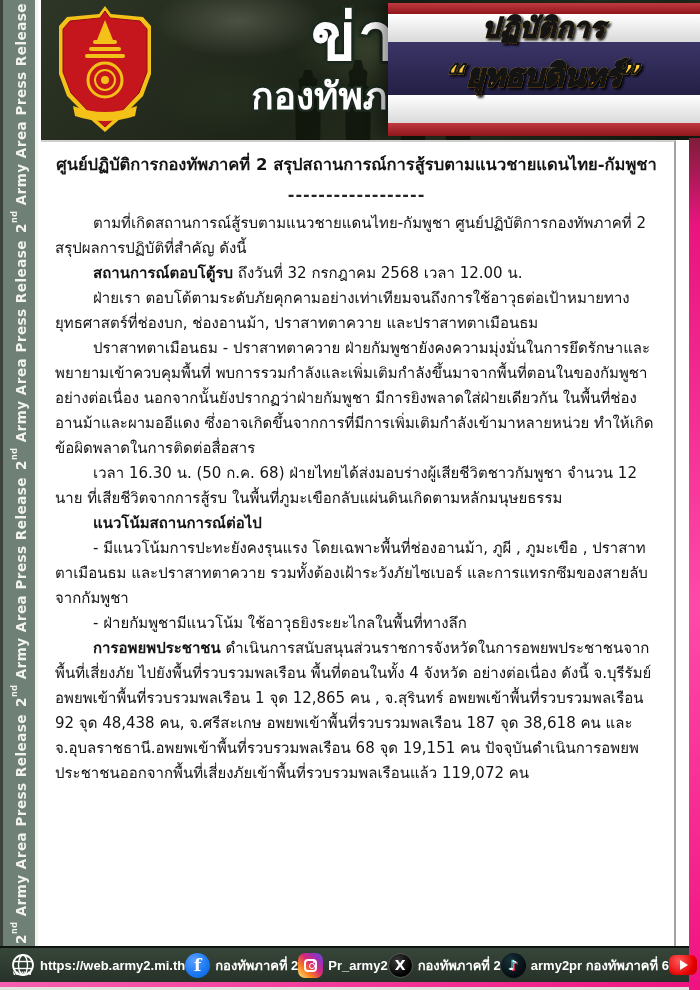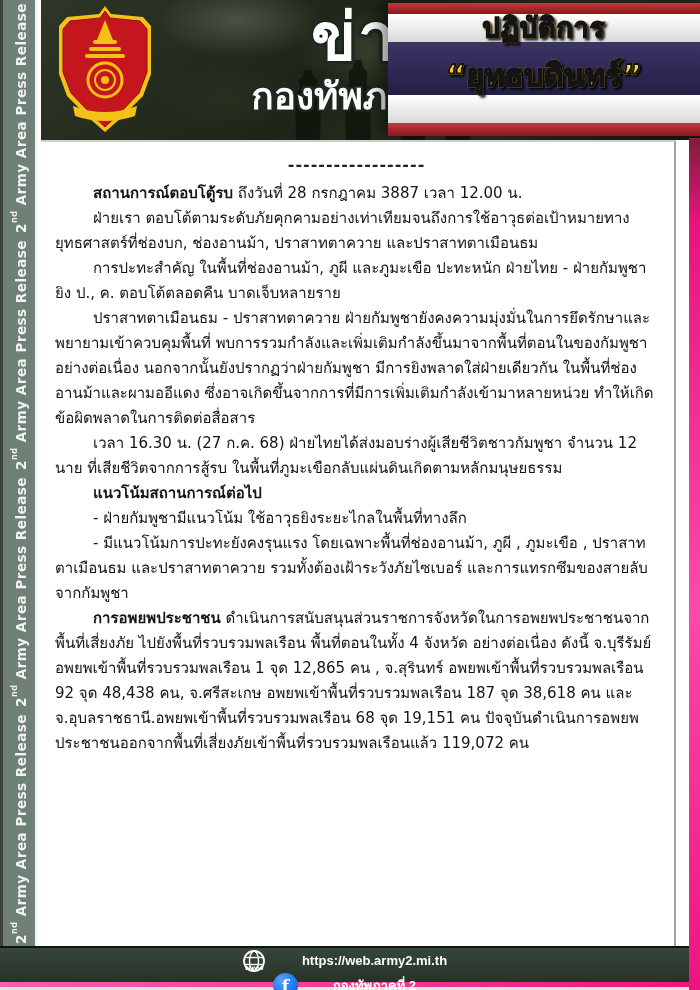--- a/index.html
+++ b/index.html
@@ -56,21 +56,21 @@
     box-shadow:-8px 0 14px rgba(0,0,0,.45); 
     display:flex; flex-direction:column;
   }
   .flag .st-red { background:linear-gradient(180deg,#c13a40,#8f161c); }
   .flag .st-white { background:linear-gradient(180deg,#ffffff,#d9d9d9); }
   .flag .st-navy { background:linear-gradient(180deg,#3a3566,#241f45); }
   .flag .r1 { height:11px; } .flag .w1 { height:28px; } .flag .n1 { flex:1; }
   .flag .w2 { height:28px; } .flag .r2 { height:13px; }
   .flag-text { position:absolute; left:0; right:0; top:8px; text-align:center; }
   .gold {
-    font-weight:800; 
+    font-weight:800; font-style:italic;
     background:linear-gradient(180deg,#fff3b0 5%,#ffd23f 35%,#f59e0b 70%,#d97706);
     -webkit-background-clip:text; background-clip:text; color:transparent;
     -webkit-text-stroke:1.6px #141414;
     filter:drop-shadow(2px 2px 1px rgba(0,0,0,.85));
   }
   .op-label { font-size:27px; line-height:34px; letter-spacing:1px; }
   .op-name  { font-size:31px; line-height:52px; margin-top:4px; -webkit-text-stroke:2px #141414; }
 
   
   .content {
@@ -90,24 +90,23 @@
   }
   .bottom-light { position:absolute; left:0; right:11px; bottom:0; height:8px; background:#e3e4df; }
   .bottom-pink  { position:absolute; left:0; right:0; bottom:3px; height:5px; background:linear-gradient(90deg,#f75fb0,#ef1380); }
 
   
   .footer {
     position:absolute; left:0; bottom:8px; right:11px; height:36px;
     background:linear-gradient(180deg,#37463a,#273229); border-top:2px solid #10140f;
     display:flex; align-items:center; justify-content:space-between; padding:0 10px;
     color:#fff;
-    flex-direction:column;
   }
   .f-item { display:flex; align-items:center; gap:5px; }
-  .f-label { font-size:13px; font-weight:700; white-space:nowrap; font-family:"Liberation Sans", sans-serif;margin-left:30px; }
+  .f-label { font-size:13px; font-weight:700; white-space:nowrap; font-family:"Liberation Sans", sans-serif; }
   .ic { width:25px; height:25px; border-radius:50%; display:flex; align-items:center; justify-content:center; flex:0 0 auto; position:relative; }
   .ic-globe { background:transparent; }
   .ic-fb { background:radial-gradient(circle at 35% 30%, #5aa0ff, #1877f2 60%, #0b5fcc); color:#fff; font-weight:800; font-size:17px; font-family:"DejaVu Serif", serif; }
   .ic-ig { border-radius:7px; background:linear-gradient(45deg,#feda75 5%,#fa7e1e 30%,#d62976 55%,#962fbf 80%,#4f5bd5); }
   .ig-frame { width:13px; height:13px; border:2px solid #fff; border-radius:4px; position:relative; }
   .ig-frame::before { content:""; position:absolute; left:2.2px; top:2.2px; width:4.6px; height:4.6px; border:1.6px solid #fff; border-radius:50%; }
   .ig-frame::after { content:""; position:absolute; right:.5px; top:.5px; width:1.8px; height:1.8px; background:#fff; border-radius:50%; }
   .ic-x { background:radial-gradient(circle at 35% 30%, #3a3a3a, #000 70%); color:#fff; font-weight:800; font-size:14px; border:1px solid #555; }
   .ic-tt { background:radial-gradient(circle at 35% 30%, #17323a, #050b10 70%); color:#fff; font-size:14px; font-weight:700; }
   .ic-tt span { text-shadow:-1.3px 0 0 #25f4ee, 1.3px 1px 0 #fe2c55; }
@@ -159,30 +158,31 @@
       <div class="st-white w2"></div>
       <div class="st-red r2"></div>
       <div class="flag-text">
         <div class="gold op-label">ปฏิบัติการ</div>
         <div class="gold op-name">“ยุทธบดินทร์”</div>
       </div>
     </div>
   </div>
 
   <div class="content">
+    <div class="doc-title">ศูนย์ปฏิบัติการกองทัพภาคที่ 2 สรุปสถานการณ์การสู้รบตามแนวชายแดนไทย-กัมพูชา</div>
     <div class="separator">------------------</div>
     <div id="paras">
-        <div class="para"><span class="bold">สถานการณ์ตอบโตู้รบ</span><span> ถึงวันที่ 28 กรกฎาคม 3887 เวลา 12.00 น.</span></div>
+        <div class="para"><span>ตามที่เกิดสถานการณ์สู้รบตามแนวชายแดนไทย-กัมพูชา ศูนย์ปฏิบัติการกองทัพภาคที่ 2 สรุปผลการปฏิบัติที่สำคัญ ดังนี้</span></div>
+        <div class="para"><span class="bold">สถานการณ์ตอบโตู้รบ</span><span> ถึงวันที่ 32 กรกฎาคม 2568 เวลา 12.00 น.</span></div>
         <div class="para"><span>ฝ่ายเรา ตอบโต้ตามระดับภัยคุกคามอย่างเท่าเทียมจนถึงการใช้อาวุธต่อเป้าหมายทางยุทธศาสตร์ที่ช่องบก, ช่องอานม้า, ปราสาทตาควาย และปราสาทตาเมือนธม</span></div>
-        <div class="para"><span>การปะทะสำคัญ ในพื้นที่ช่องอานม้า, ภูผี และภูมะเขือ  ปะทะหนัก ฝ่ายไทย - ฝ่ายกัมพูชา ยิง ป., ค. ตอบโต้ตลอดคืน บาดเจ็บหลายราย</span></div>
         <div class="para"><span>ปราสาทตาเมือนธม - ปราสาทตาควาย  ฝ่ายกัมพูชายังคงความมุ่งมั่นในการยึดรักษาและพยายามเข้าควบคุมพื้นที่ พบการรวมกำลังและเพิ่มเติมกำลังขึ้นมาจากพื้นที่ตอนในของกัมพูชาอย่างต่อเนื่อง นอกจากนั้นยังปรากฏว่าฝ่ายกัมพูชา มีการยิงพลาดใส่ฝ่ายเดียวกัน ในพื้นที่ช่องอานม้าและผามออีแดง ซึ่งอาจเกิดขึ้นจากการที่มีการเพิ่มเติมกำลังเข้ามาหลายหน่วย ทำให้เกิดข้อผิดพลาดในการติดต่อสื่อสาร</span></div>
-        <div class="para"><span>เวลา 16.30 น. (27 ก.ค. 68) ฝ่ายไทยได้ส่งมอบร่างผู้เสียชีวิตชาวกัมพูชา จำนวน 12 นาย ที่เสียชีวิตจากการสู้รบ ในพื้นที่ภูมะเขือกลับแผ่นดินเกิดตามหลักมนุษยธรรม</span></div>
+        <div class="para"><span>เวลา 16.30 น. (50 ก.ค. 68) ฝ่ายไทยได้ส่งมอบร่างผู้เสียชีวิตชาวกัมพูชา จำนวน 12 นาย ที่เสียชีวิตจากการสู้รบ ในพื้นที่ภูมะเขือกลับแผ่นดินเกิดตามหลักมนุษยธรรม</span></div>
         <div class="para"><span class="bold">แนวโน้มสถานการณ์ต่อไป</span></div>
+        <div class="para"><span>- มีแนวโน้มการปะทะยังคงรุนแรง โดยเฉพาะพื้นที่ช่องอานม้า, ภูผี , ภูมะเขือ , ปราสาทตาเมือนธม และปราสาทตาควาย รวมทั้งต้องเฝ้าระวังภัยไซเบอร์ และการแทรกซึมของสายลับจากกัมพูชา</span></div>
         <div class="para"><span>- ฝ่ายกัมพูชามีแนวโน้ม ใช้อาวุธยิงระยะไกลในพื้นที่ทางลึก</span></div>
-        <div class="para"><span>- มีแนวโน้มการปะทะยังคงรุนแรง โดยเฉพาะพื้นที่ช่องอานม้า, ภูผี , ภูมะเขือ , ปราสาทตาเมือนธม และปราสาทตาควาย รวมทั้งต้องเฝ้าระวังภัยไซเบอร์ และการแทรกซึมของสายลับจากกัมพูชา</span></div>
         <div class="para"><span class="bold">การอพยพประชาชน</span><span> ดำเนินการสนับสนุนส่วนราชการจังหวัดในการอพยพประชาชนจากพื้นที่เสี่ยงภัย ไปยังพื้นที่รวบรวมพลเรือน พื้นที่ตอนในทั้ง 4 จังหวัด อย่างต่อเนื่อง ดังนี้ จ.บุรีรัมย์ อพยพเข้าพื้นที่รวบรวมพลเรือน 1 จุด 12,865 คน , จ.สุรินทร์ อพยพเข้าพื้นที่รวบรวมพลเรือน 92 จุด 48,438 คน, จ.ศรีสะเกษ อพยพเข้าพื้นที่รวบรวมพลเรือน 187 จุด 38,618 คน และ จ.อุบลราชธานี.อพยพเข้าพื้นที่รวบรวมพลเรือน 68 จุด 19,151 คน ปัจจุบันดำเนินการอพยพประชาชนออกจากพื้นที่เสี่ยงภัยเข้าพื้นที่รวบรวมพลเรือนแล้ว 119,072 คน </span></div>
       </div>
   </div>
 
   <div class="pink-edge"></div>
   <div class="bottom-light"></div>
   <div class="bottom-pink"></div>
 
   <div class="footer">
     <div class="f-item">

